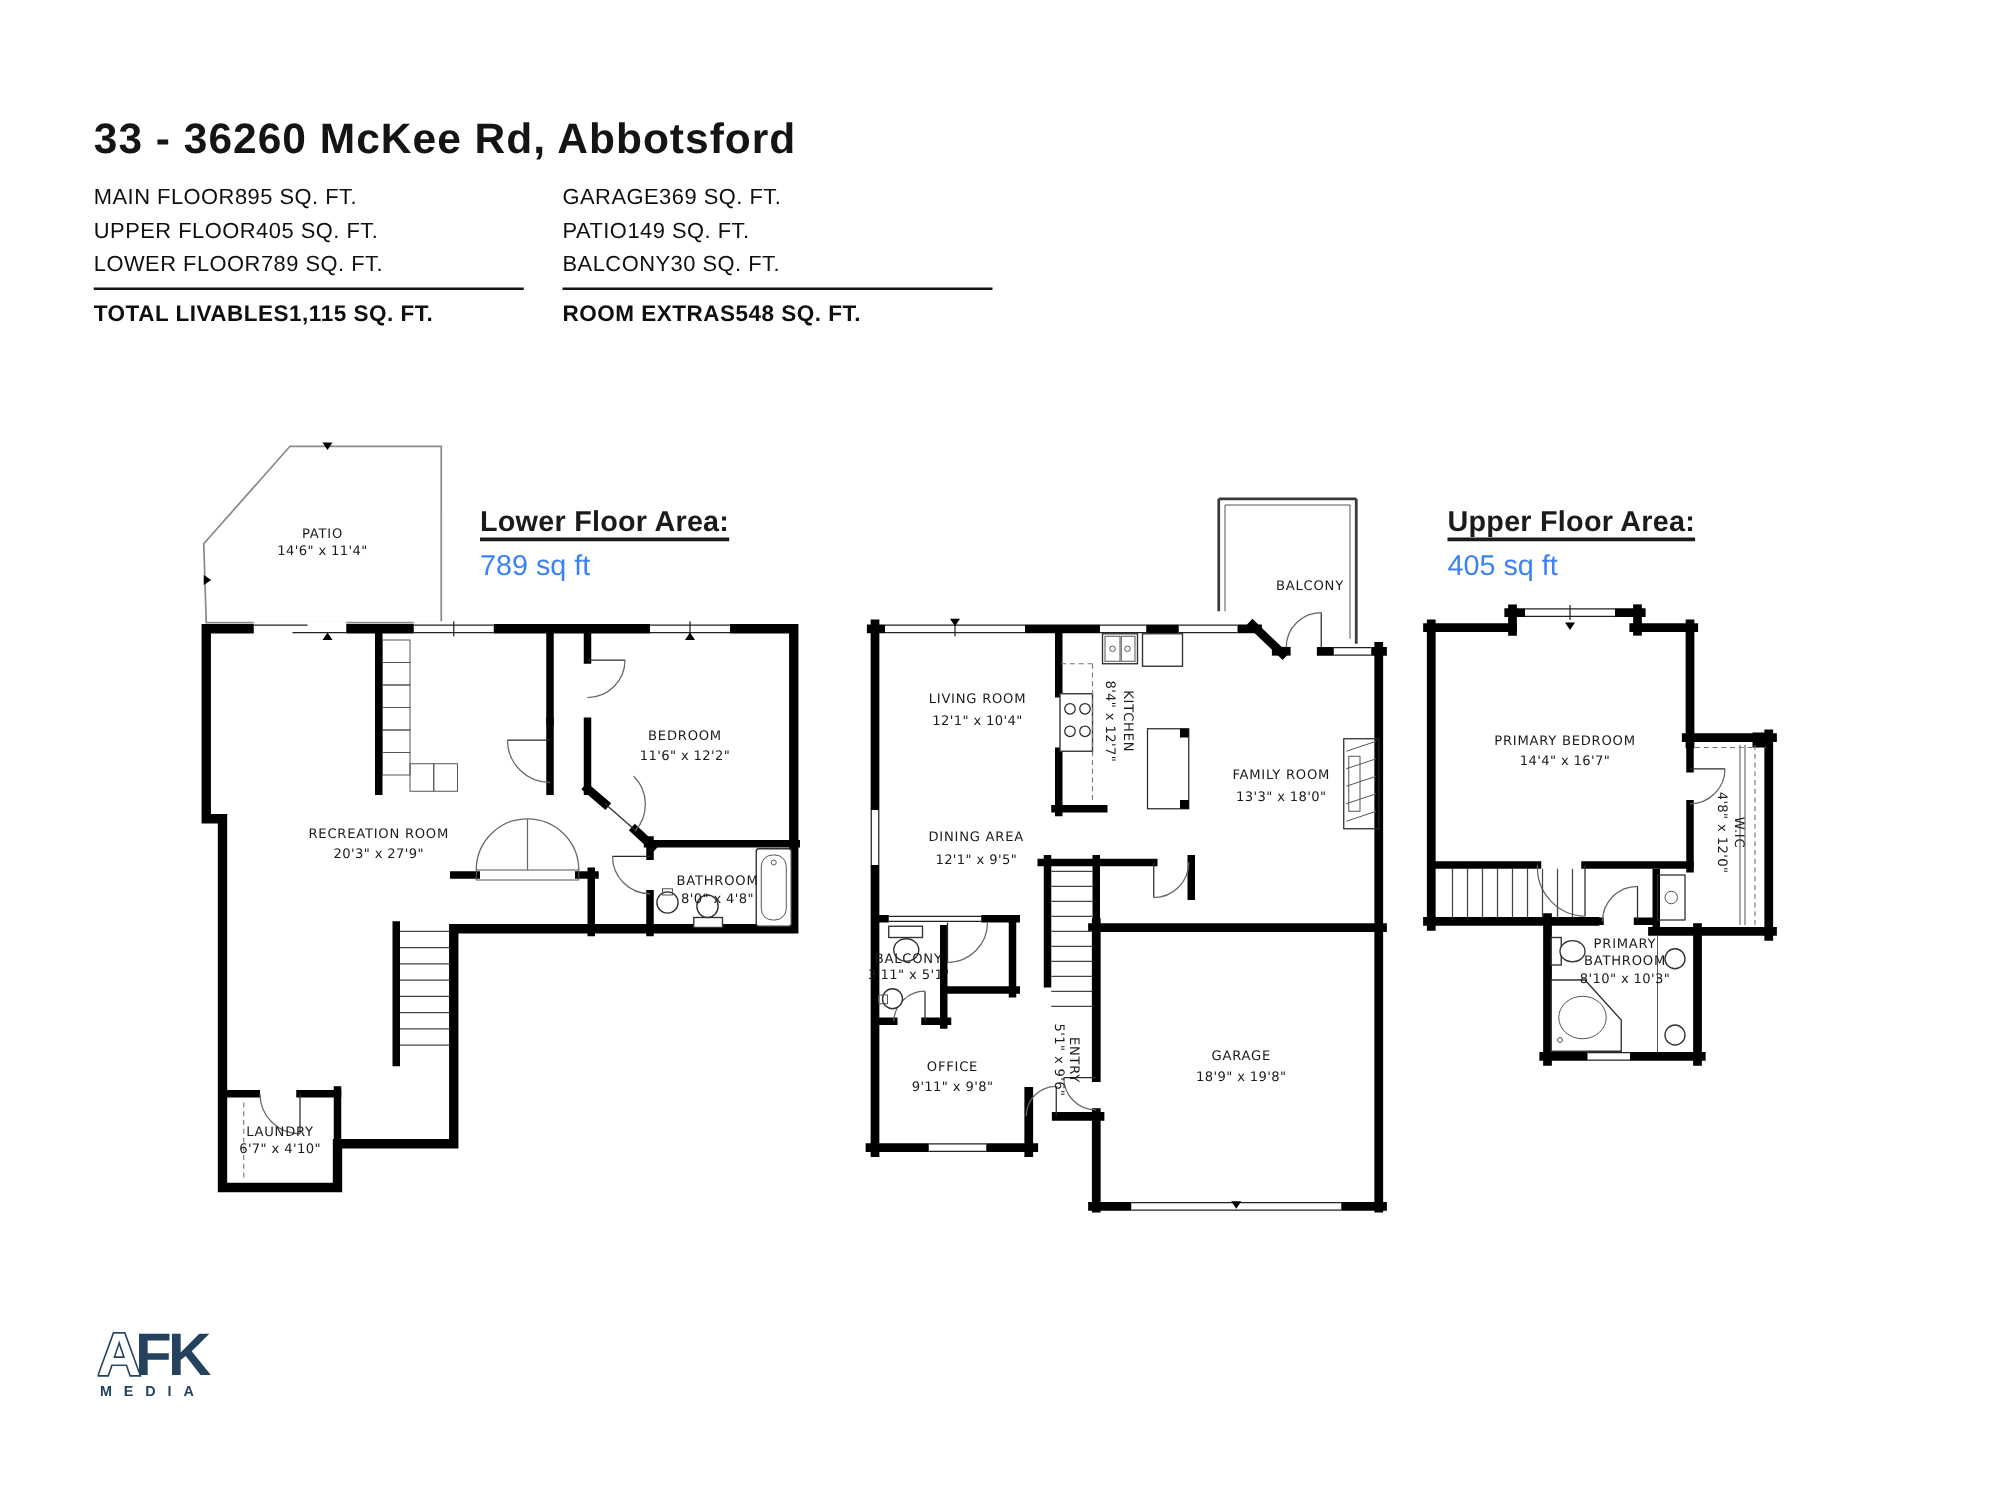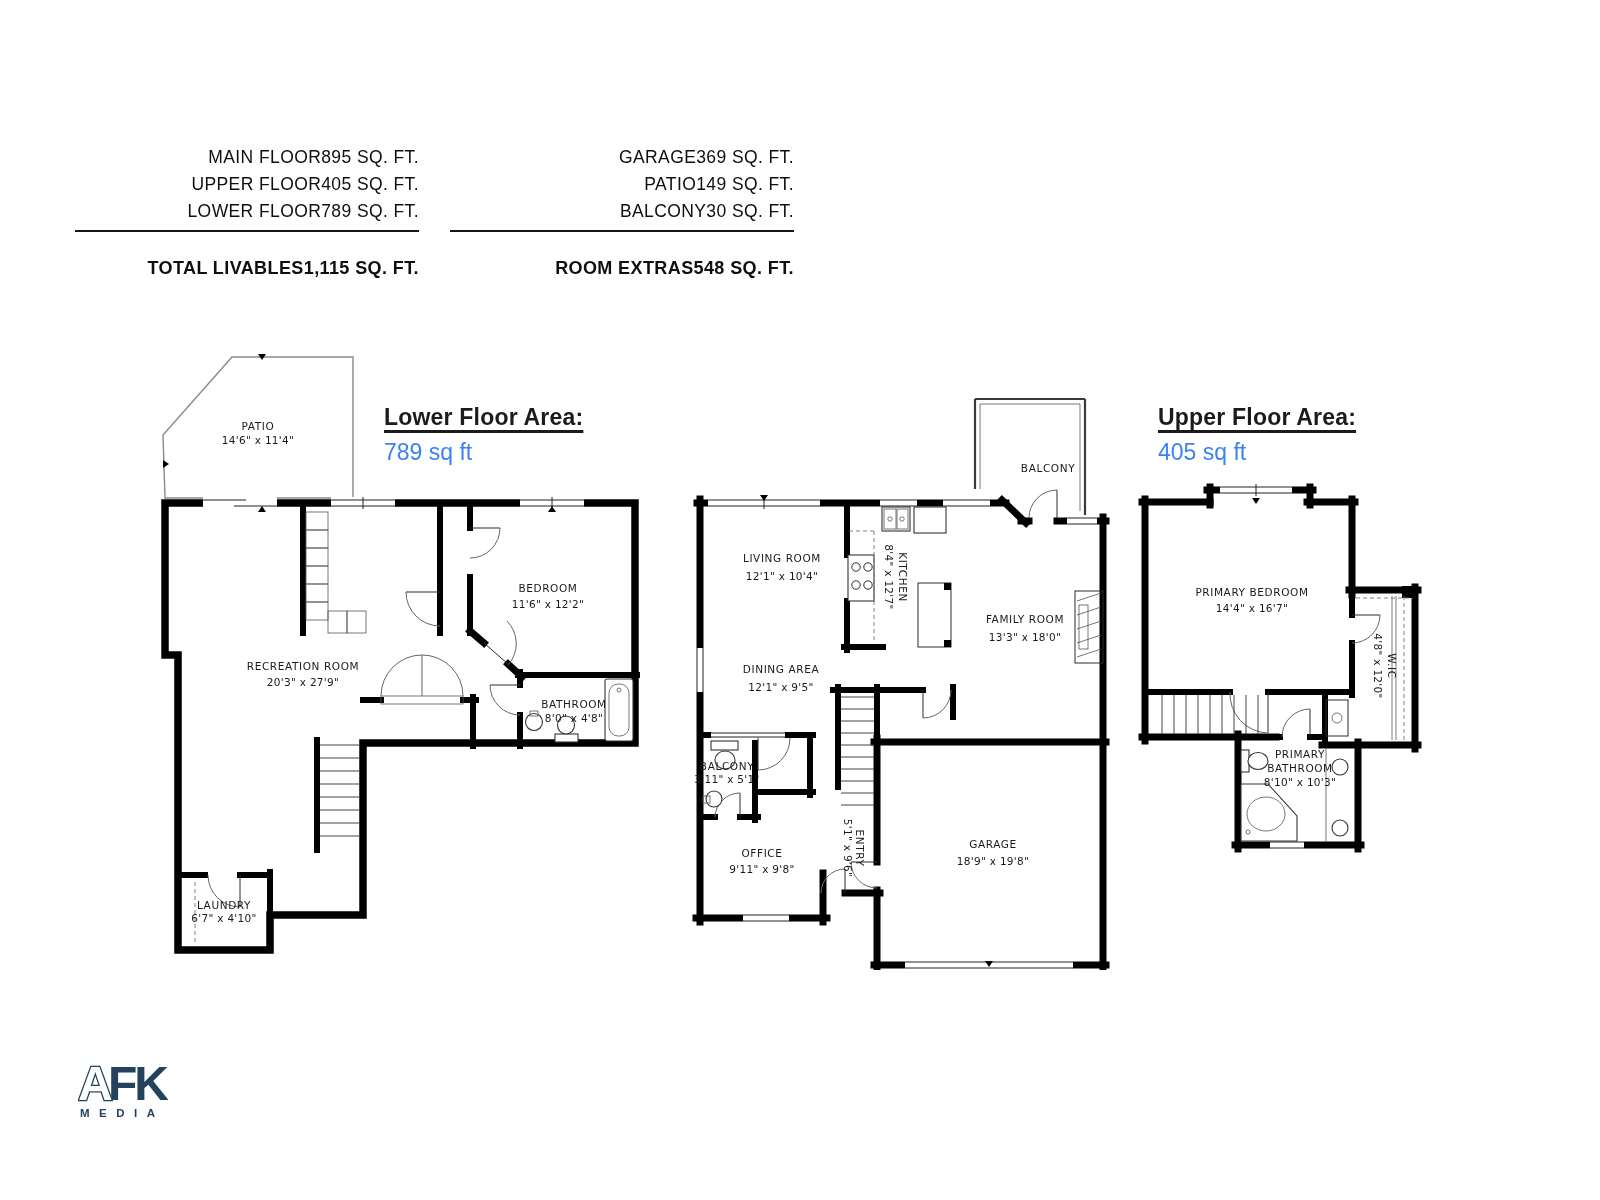--- a/index.html
+++ b/index.html
@@ -4,22 +4,22 @@
 <style>
   html,body{margin:0;padding:0;background:#fff;}
   #page{position:relative;width:1600px;height:1200px;background:#fff;overflow:hidden;
         font-family:"Liberation Sans",sans-serif;color:#111;}
   
   #page-title{position:absolute;left:75px;top:92px;margin:0;font-size:34px;font-weight:700;
               letter-spacing:.8px;color:#141414;}
   .sqft-table{position:absolute;top:144px;width:344px;font-size:17.5px;letter-spacing:.4px;color:#0f0f0f;}
   #livables-table{left:75px;}
   #extras-table{left:450px;}
-  .trow{display:flex;justify-content:flex-end;line-height:27px;}
-  .trow.total{border-top:2px solid #161616;margin-top:5px;padding-top:23px;font-weight:700;font-size:18px;}
+  .trow{display:flex;justify-content:flex-start;line-height:27px;}
+  .trow.total{border-top:2px solid #161616;margin-top:5px;padding-top:6px;font-weight:700;font-size:18px;}
   
   .plan-head{position:absolute;}
   .plan-title{font-size:23px;font-weight:700;color:#1b1b1b;text-decoration:underline;
               text-decoration-thickness:2.5px;text-underline-offset:5px;letter-spacing:.2px;}
   .plan-area{font-size:23px;color:#3b82f6;margin-top:8px;}
   
   svg.plan{position:absolute;}
   .w7{stroke:#000;stroke-width:7;fill:none;stroke-linecap:square;}
   .w6{stroke:#000;stroke-width:6;fill:none;stroke-linecap:square;}
   .outline{stroke:#000;stroke-width:7.5;fill:#fff;stroke-linejoin:miter;}
@@ -39,20 +39,21 @@
   
   #disclaimer{position:absolute;left:777px;top:1094px;transform:translateX(-50%);white-space:nowrap;
               font-size:13.5px;letter-spacing:.4px;color:#2b2b2b;}
   #logo{position:absolute;left:78px;top:1054px;}
 </style>
 </head>
 <body>
 
 <div id="page">
 
+  <h1 id="page-title">33 - 36260 McKee Rd, Abbotsford</h1>
 
   <div id="livables-table" class="sqft-table">
     <div class="trow">
       <span>MAIN FLOOR</span>
       <span>895 SQ. FT.</span>
     </div>
     <div class="trow">
       <span>UPPER FLOOR</span>
       <span>405 SQ. FT.</span>
     </div>

